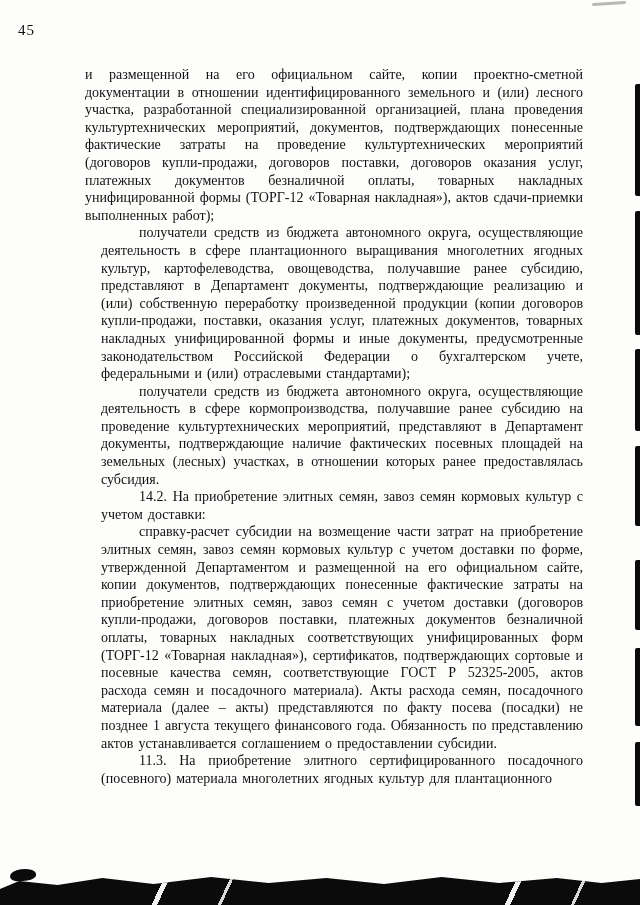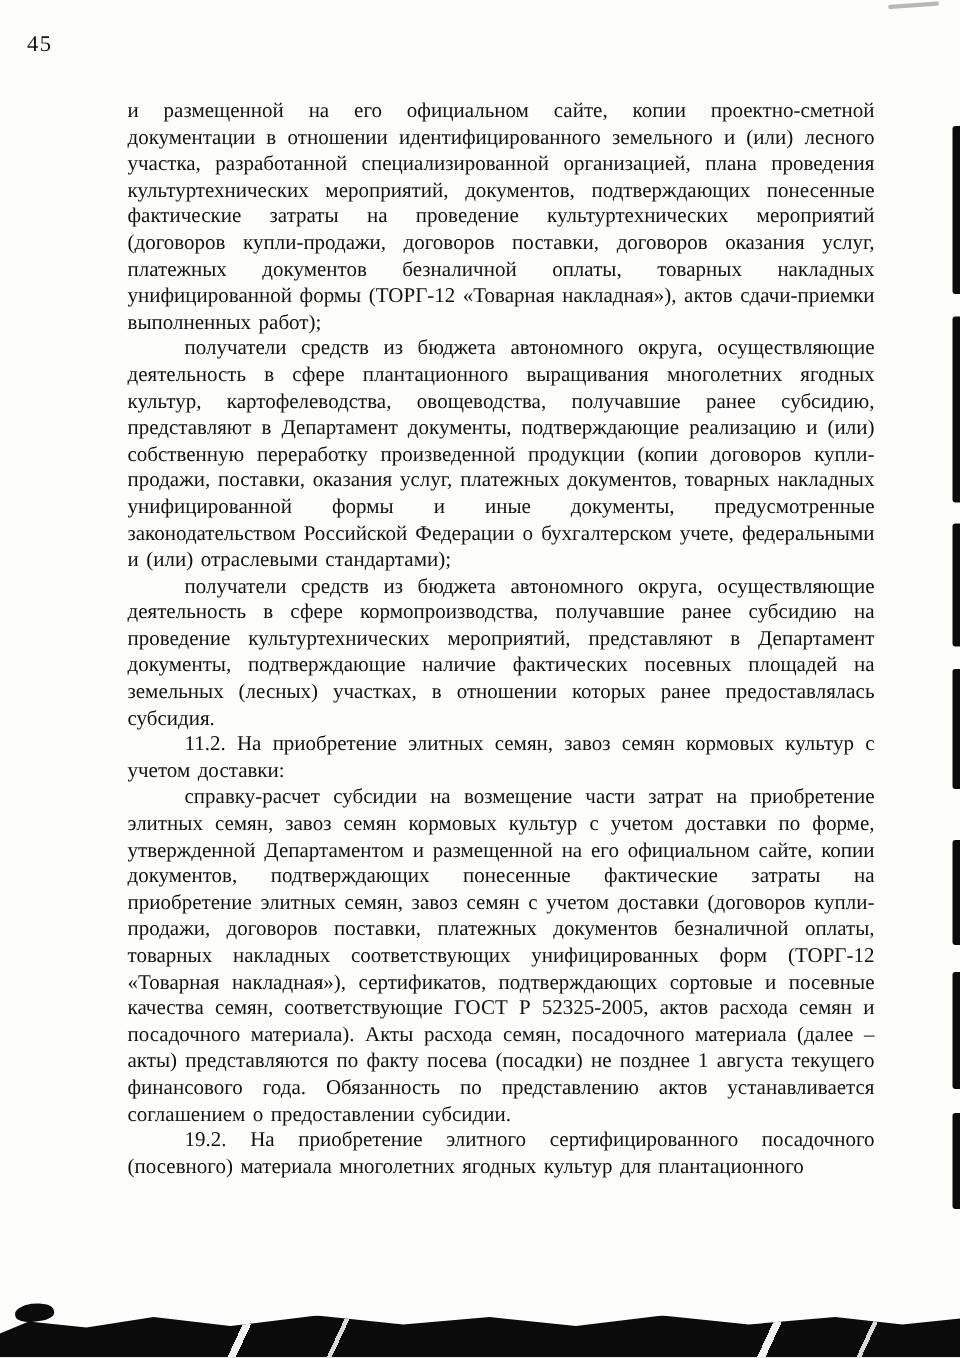--- a/index.html
+++ b/index.html
@@ -36,20 +36,21 @@
     line-height: 17.6px;
   }
   .para {
     margin: 0;
     text-align: justify;
     text-align-last: left;
     word-spacing: 1.5px;
   }
   .para.indent {
     text-indent: 38px;
+    margin-left: 16px;
   }
   
   .right-dash {
     position: absolute;
     right: 0;
     width: 5px;
     background: #0b0b0b;
     border-radius: 2px 0 0 2px;
   }
   .rd1 { top: 84px;  height: 112px; }
@@ -106,23 +107,23 @@
 <div class="page">
 
   <div class="corner-mark"></div>
 
   <div class="page-number">45</div>
 
   <div class="doc-body">
       <p class="para">и размещенной на его официальном сайте, копии проектно-сметной документации в отношении идентифицированного земельного и (или) лесного участка, разработанной специализированной организацией, плана проведения культуртехнических мероприятий, документов, подтверждающих понесенные фактические затраты на проведение культуртехнических мероприятий (договоров купли-продажи, договоров поставки, договоров оказания услуг, платежных документов безналичной оплаты, товарных накладных унифицированной формы (ТОРГ-12 «Товарная накладная»), актов сдачи-приемки выполненных работ);</p>
       <p class="para indent">получатели средств из бюджета автономного округа, осуществляющие деятельность в сфере плантационного выращивания многолетних ягодных культур, картофелеводства, овощеводства, получавшие ранее субсидию, представляют в Департамент документы, подтверждающие реализацию и (или) собственную переработку произведенной продукции (копии договоров купли-продажи, поставки, оказания услуг, платежных документов, товарных накладных унифицированной формы и иные документы, предусмотренные законодательством Российской Федерации о бухгалтерском учете, федеральными и (или) отраслевыми стандартами);</p>
       <p class="para indent">получатели средств из бюджета автономного округа, осуществляющие деятельность в сфере кормопроизводства, получавшие ранее субсидию на проведение культуртехнических мероприятий, представляют в Департамент документы, подтверждающие наличие фактических посевных площадей на земельных (лесных) участках, в отношении которых ранее предоставлялась субсидия.</p>
-      <p class="para indent">11.2. На приобретение элитных семян, завоз семян кормовых культур с учетом доставки:</p>
+      <p class="para indent">14.2. На приобретение элитных семян, завоз семян кормовых культур с учетом доставки:</p>
       <p class="para indent">справку-расчет субсидии на возмещение части затрат на приобретение элитных семян, завоз семян кормовых культур с учетом доставки по форме, утвержденной Департаментом и размещенной на его официальном сайте, копии документов, подтверждающих понесенные фактические затраты на приобретение элитных семян, завоз семян с учетом доставки (договоров купли-продажи, договоров поставки, платежных документов безналичной оплаты, товарных накладных соответствующих унифицированных форм (ТОРГ-12 «Товарная накладная»), сертификатов, подтверждающих сортовые и посевные качества семян, соответствующие ГОСТ Р 52325-2005, актов расхода семян и посадочного материала). Акты расхода семян, посадочного материала (далее – акты) представляются по факту посева (посадки) не позднее 1 августа текущего финансового года. Обязанность по представлению актов устанавливается соглашением о предоставлении субсидии.</p>
-      <p class="para indent">19.2. На приобретение элитного сертифицированного посадочного (посевного) материала многолетних ягодных культур для плантационного</p>
+      <p class="para indent">11.3. На приобретение элитного сертифицированного посадочного (посевного) материала многолетних ягодных культур для плантационного</p>
     </div>
 
   <div class="right-dash rd1"></div>
   <div class="right-dash rd2"></div>
   <div class="right-dash rd3"></div>
   <div class="right-dash rd4"></div>
   <div class="right-dash rd5"></div>
   <div class="right-dash rd6"></div>
   <div class="right-dash rd7"></div>
 

